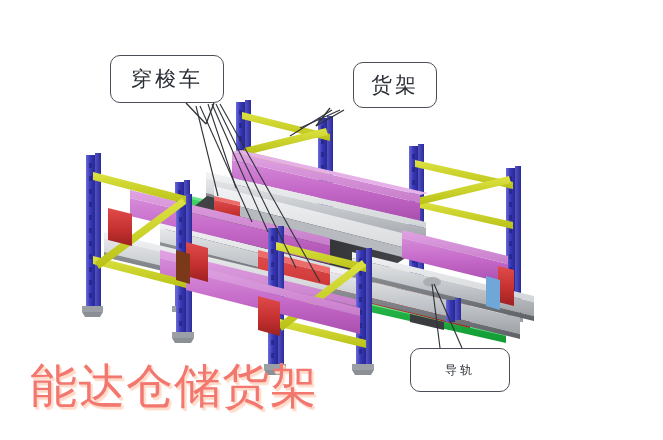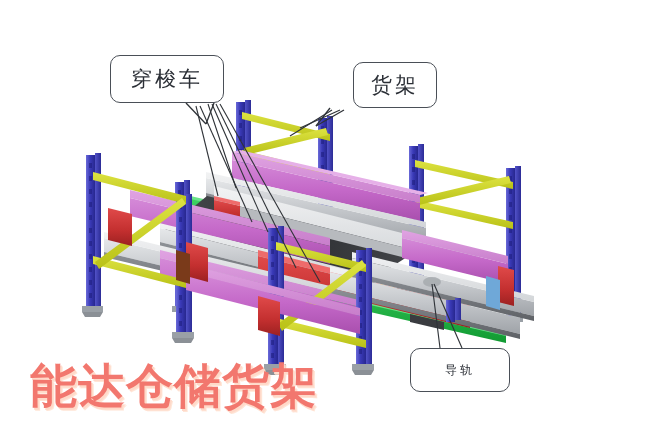--- a/index.html
+++ b/index.html
@@ -29,21 +29,21 @@
   .callout span{display:block;line-height:1;white-space:nowrap;}
 
   #callout-shuttle{left:110px;top:55px;width:114px;height:48px;font-size:21px;}
   #callout-rack{left:322px;top:62px;width:84px;height:46px;font-size:21px;margin-left:31px;}
   #callout-rail{left:410px;top:348px;width:100px;height:44px;font-size:12px;}
 
   
   #watermark{
     position:absolute;left:30px;top:362px;
     font-family:"DejaVu Sans","Liberation Sans",sans-serif;
-    font-size:47px;font-weight:bold;
+    font-size:47px;font-weight:normal;
     color:#f2776e;
     letter-spacing:1px;
     text-shadow:1.5px 1.5px 0 #ffd9c9, 2.5px 2.5px 0 rgba(255,220,200,.75);
     z-index:50;white-space:nowrap;line-height:1;
   }
 </style>
 </head>
 <body>
 
 <div id="stage">

